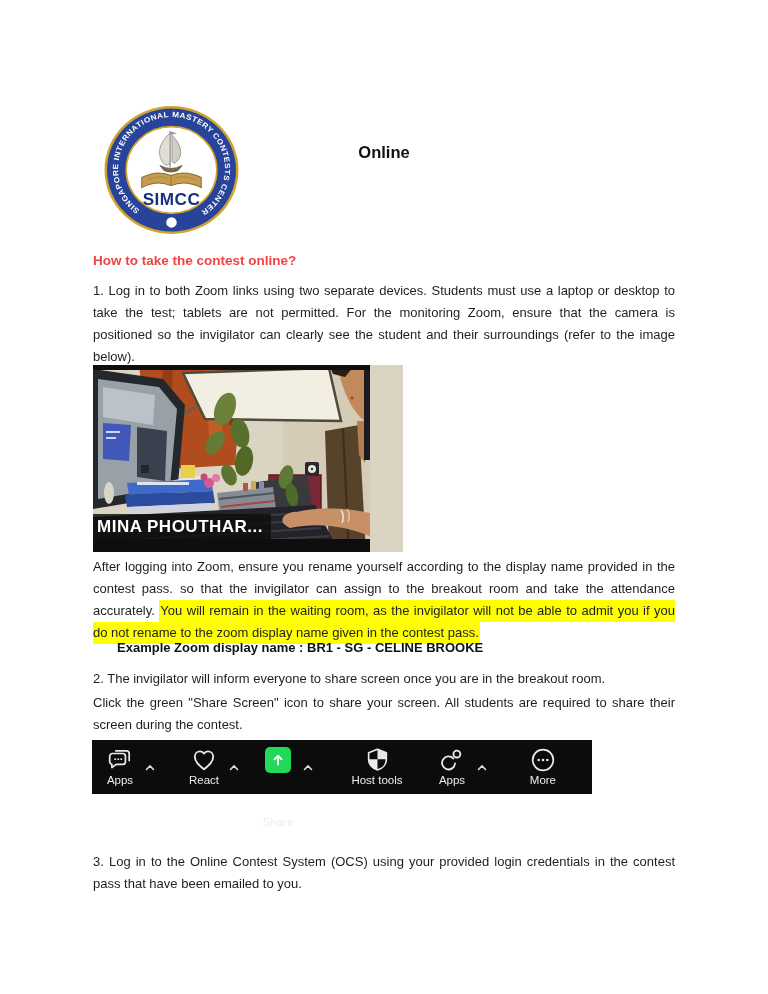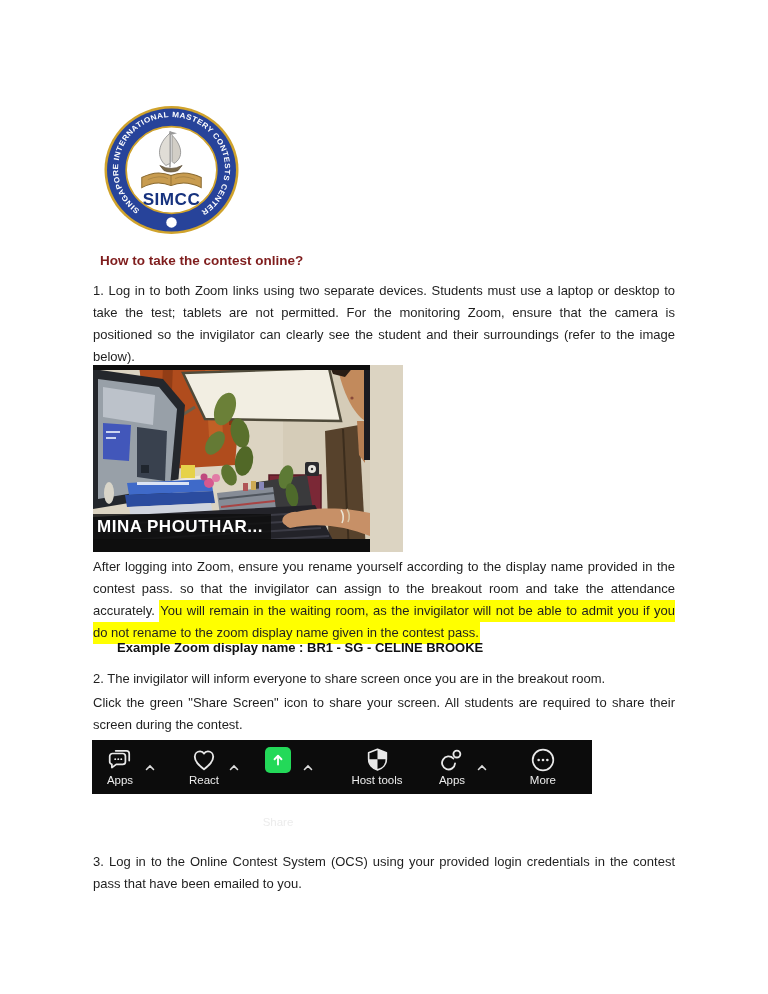--- a/index.html
+++ b/index.html
@@ -9,21 +9,21 @@
   }
   
   .doc-title{position:absolute;left:0;width:768px;text-align:center;font-weight:bold;font-size:16.5px;color:#111;}
   .doc-title.line1{top:110px;}
   .doc-title.line2{top:143px;}
   
   .logo{position:absolute;left:103px;top:105px;width:137px;height:130px;}
   
   .tx{position:absolute;left:93px;width:582px;font-size:13px;line-height:22px;}
   .tx.just{text-align:justify;}
-  .heading{position:absolute;left:93px;width:582px;font-weight:bold;font-size:13.5px;color:#7f1d1d;margin-left:7px;}
+  .heading{position:absolute;left:93px;width:582px;font-weight:bold;font-size:13.5px;color:#ef4444;}
   .hl{background:var(--highlight,#ffff00);padding:3px 1px 4px 1px;}
   .example{position:absolute;left:117px;width:560px;font-weight:bold;font-size:13px;color:#111;}
   
   .photo{position:absolute;left:93px;top:365px;width:310px;height:187px;overflow:hidden;background:#dcd4c2;}
   .photo svg{display:block;}
   .name-tag{
     position:absolute;left:0;top:149px;height:26px;line-height:26px;
     background:rgba(14,14,14,0.82);color:#ffffff;font-weight:bold;font-size:17px;
     padding:0 8px 0 4px;letter-spacing:0.5px;white-space:nowrap;
   }
@@ -64,20 +64,21 @@
         <path d="M38,72 Q53,64 67,70 Q81,64 97,72 L97,82 Q81,74 67,80 Q53,74 38,82 Z" fill="#c89c50" stroke="#8a6a30" stroke-width="1"></path>
         <line x1="67" y1="70" x2="67" y2="80" stroke="#8a6a30" stroke-width="0.8"></line>
         <path d="M44,74 Q56,69 64,73" fill="none" stroke="#9a7a40" stroke-width="0.6"></path>
         <path d="M91,74 Q79,69 71,73" fill="none" stroke="#9a7a40" stroke-width="0.6"></path>
       </g>
       <text x="67.5" y="99" text-anchor="middle" font-size="17" font-weight="bold" letter-spacing="0.5" fill="#16327e">SIMCC</text>
       <ellipse cx="67.5" cy="116.5" rx="5.2" ry="5.2" fill="#ffffff"></ellipse>
     </svg>
   </div>
 
+  <div class="doc-title line2">Online</div>
 
   <div class="heading" style="top:253px;">How to take the contest online?</div>
   <div class="tx just" style="top:280px;">1. Log in to both Zoom links using two separate devices. Students must use a laptop or desktop to take the test; tablets are not permitted. For the monitoring Zoom, ensure that the camera is positioned so the invigilator can clearly see the student and their surroundings (refer to the image below).</div>
 
   <div class="photo">
     <svg width="277" height="187" viewBox="0 0 277 187">
       <rect width="277" height="187" fill="#dcd4c2"></rect>
       <polygon points="190,0 277,0 277,187 190,187" fill="#d5ccb8"></polygon>
 
       <polygon points="46,0 150,0 142,100 58,105" fill="#b04c1d"></polygon>

